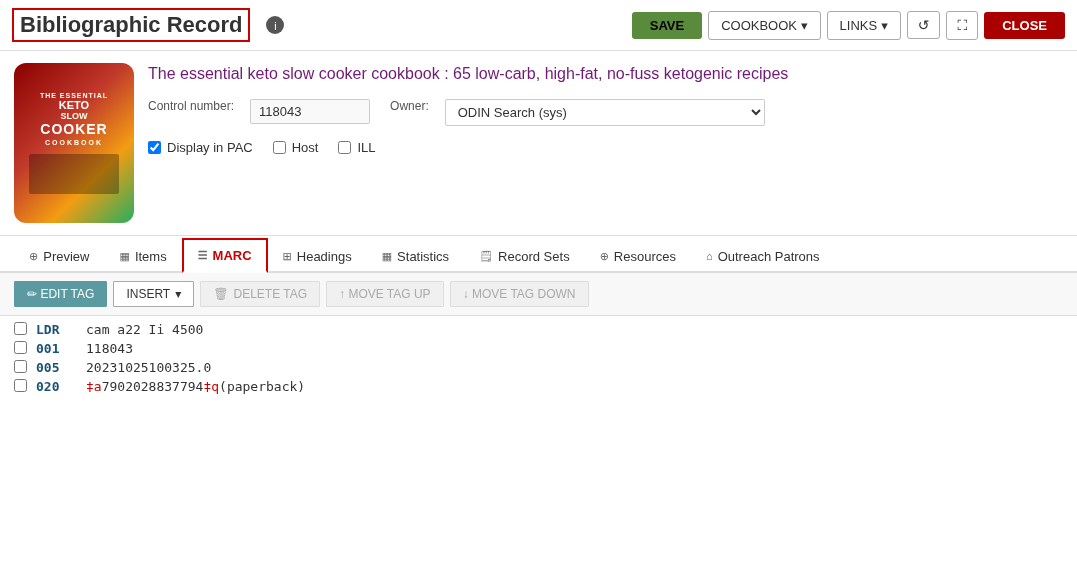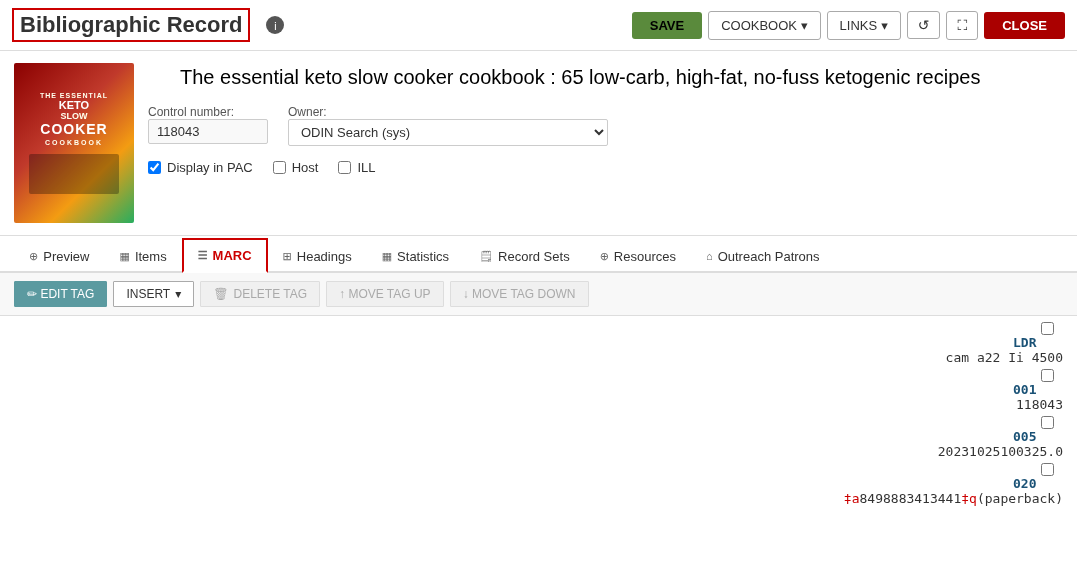--- a/index.html
+++ b/index.html
@@ -79,52 +79,51 @@
     .book-section {
       display: flex;
       padding: 12px 14px;
       gap: 14px;
       border-bottom: 1px solid #ddd;
     }
     .book-cover {
       width: 120px;
       height: 160px;
       background: linear-gradient(135deg, #8B0000 0%, #c0392b 40%, #f39c12 70%, #27ae60 100%);
-      border-radius: 2px;
+      border-radius: 12px;
       display: flex;
       flex-direction: column;
       align-items: center;
       justify-content: center;
       color: #fff;
       font-weight: bold;
       font-size: 10px;
       text-align: center;
       flex-shrink: 0;
       position: relative;
       overflow: hidden;
     }
     .book-cover .keto { font-size: 11px; font-weight: bold; color: #fff; }
     .book-cover .slow { font-size: 9px; color: #ffe; }
     .book-cover .cooker { font-size: 14px; font-weight: bold; color: #fff; letter-spacing: 1px; }
 
     .book-info { flex: 1; }
     .book-title-main {
-      font-size: 20px;
-      color: #000000;
+      font-size: 16px;
+      color: #701a75;
       margin-bottom: 14px;
       line-height: 1.4;
-      margin-left: 32px;
     }
     .fields-row {
       display: flex;
       gap: 20px;
       margin-bottom: 10px;
       align-items: flex-start;
     }
-    .field-group { display: flex; flex-direction: column; gap: 0; }
+    .field-group { display: flex; flex-direction: row; gap: 16px; }
     .field-label { font-size: 12px; color: #555; font-weight: normal; }
     .field-input {
       border: 1px solid #ccc;
       padding: 4px 8px;
       font-size: 13px;
       border-radius: 2px;
       background: #f9f9f9;
       color: #333;
       width: 120px;
     }
@@ -204,24 +203,23 @@
     .btn-toolbar.disabled { background: #f0f0f0; color: #aaa; border-color: #ddd; cursor: default; }
 
     
     .marc-table {
       padding: 4px 14px;
       font-family: monospace;
       font-size: 13px;
     }
     .marc-row {
       display: flex;
-      align-items: flex-end;
+      align-items: flex-start;
       padding: 2px 0;
       gap: 0;
-      flex-direction: column;
     }
     .marc-checkbox {
       width: 22px;
       display: flex;
       align-items: center;
     }
     .marc-tag {
       color: #1a5276;
       width: 50px;
       font-weight: bold;
@@ -365,16 +363,16 @@
       </div>
     <div class="marc-tag">005</div>
     <div class="marc-data">20231025100325.0</div>
   </div>
   <div class="marc-row">
     <div class="marc-checkbox">
         <input type="checkbox" style="">
       </div>
     <div class="marc-tag">020</div>
     <div class="marc-data">
-      <span class="subfield">‡a</span><span>8498883413441</span><span class="subfield">‡q</span><span>(paperback)</span>
+      <span class="subfield">‡a</span><span>7902028837794</span><span class="subfield">‡q</span><span>(paperback)</span>
     </div>
   </div>
 </div>
 
 </body></html>

